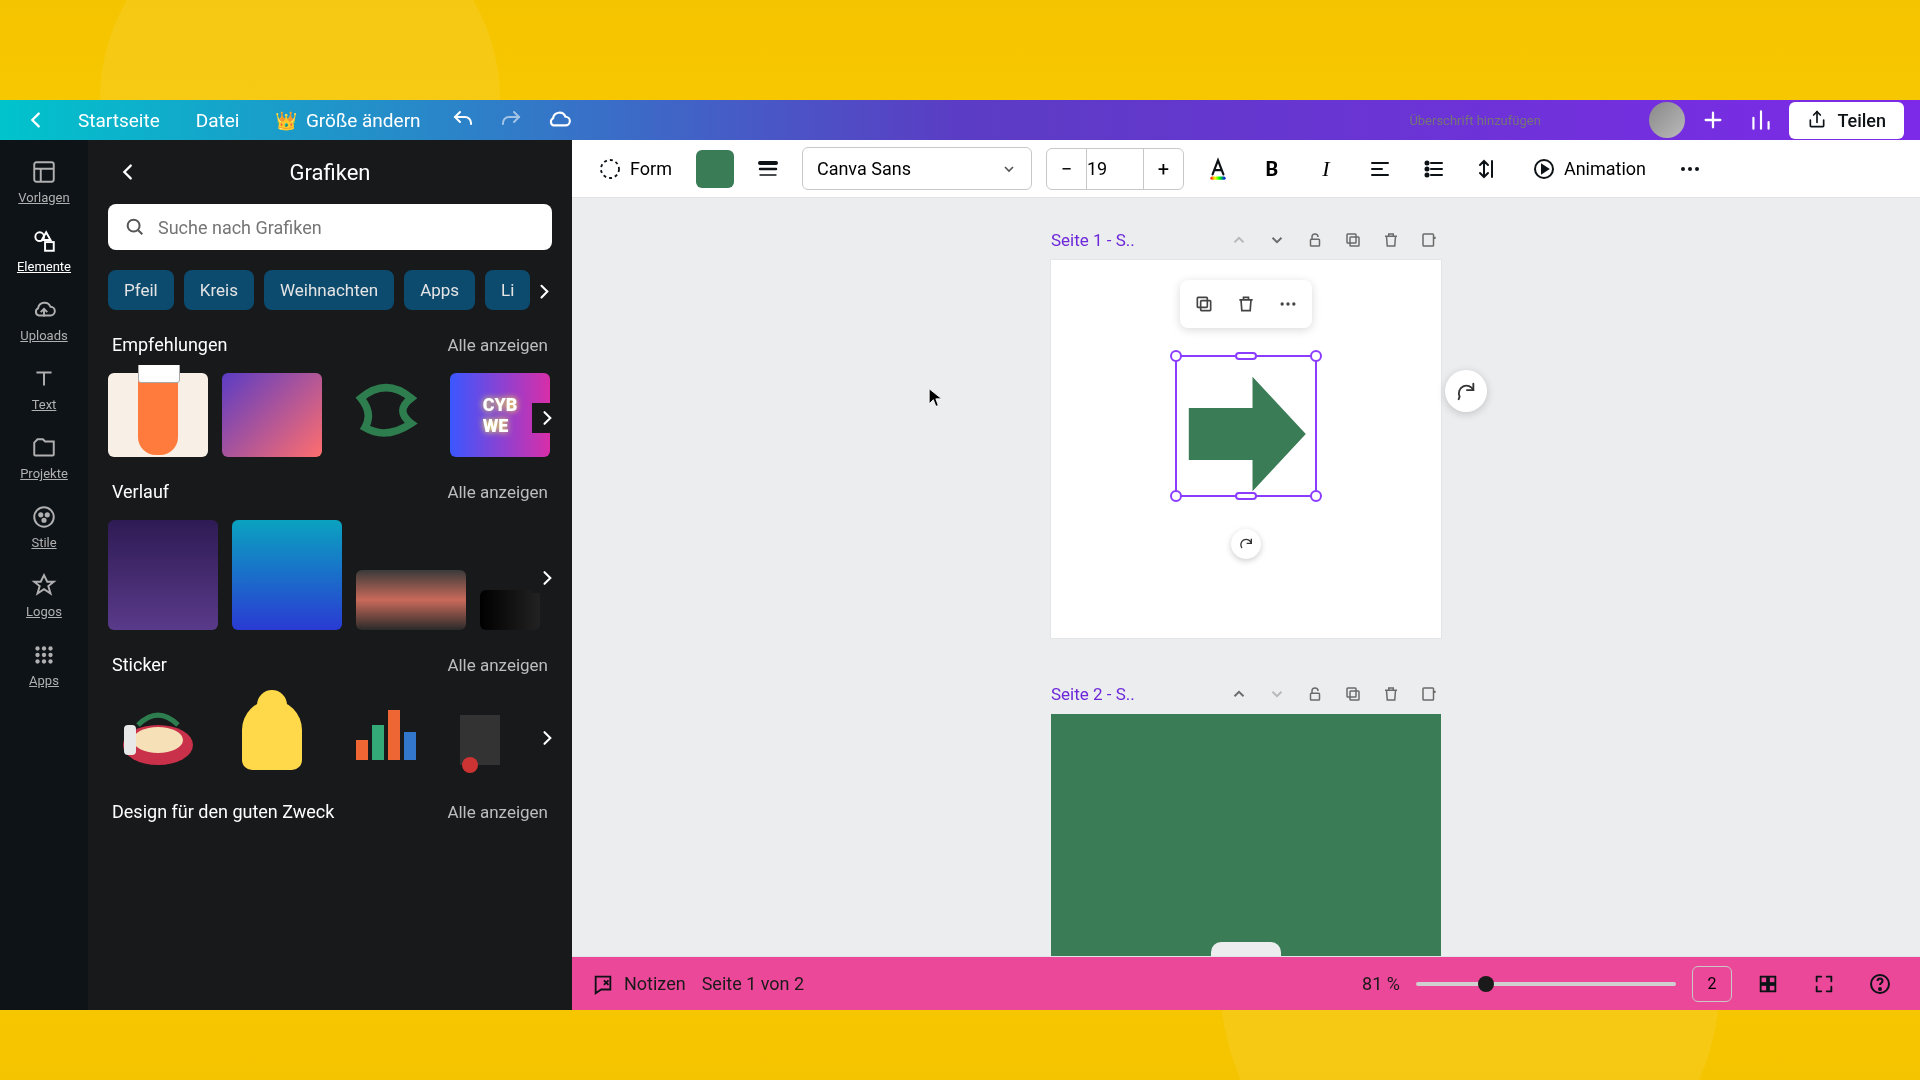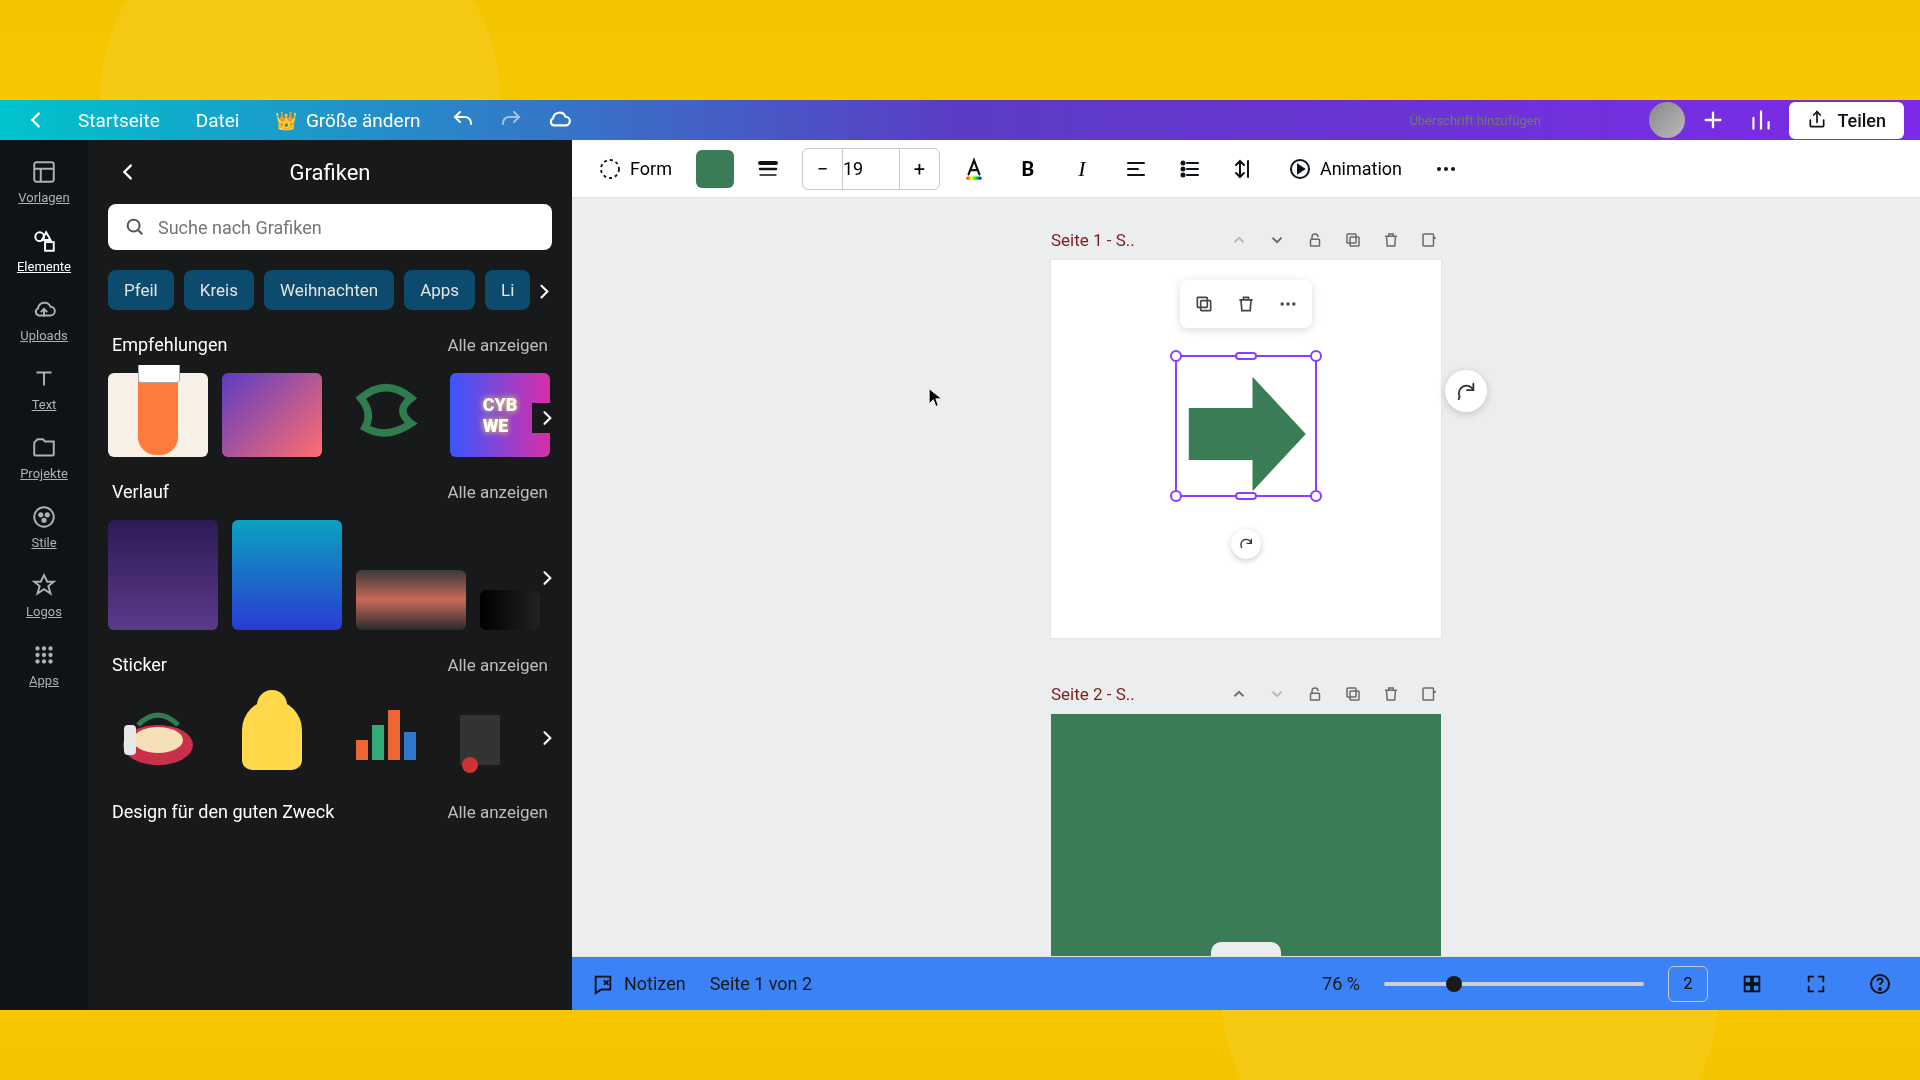--- a/index.html
+++ b/index.html
@@ -76,21 +76,21 @@
   .size-box { display:flex; align-items:center; border:1px solid #c8c8c8; border-radius:6px; overflow:hidden; }
   .size-box .pm { width:40px; height:40px; display:flex; align-items:center; justify-content:center; cursor:pointer; font-size:20px; border-right:1px solid #c8c8c8; }
   .size-box .pm:last-child{border-right:none; border-left:1px solid #c8c8c8;}
   .size-box input{ width:56px; height:40px; border:none; outline:none; font-size:18px; }
   .bold { font-weight: 700; font-size:20px; }
   .italic { font-style:italic; font-family:serif; font-size:22px; }
 
   
   .canvas-col { flex:1; display:flex; flex-direction:column; background:#ecedee; min-width:0; }
   .canvas-area { flex:1; overflow:auto; display:flex; flex-direction:column; align-items:center; padding-top:30px; position:relative; }
-  .page-strip { display:flex; align-items:center; gap:14px; width:390px; margin-bottom:8px; font-size:17px; color:#7f1d1d; }
+  .page-strip { display:flex; align-items:center; gap:14px; width:390px; margin-bottom:8px; font-size:17px; color:#6d28d9; }
   .page-strip .label { flex:1; white-space:nowrap; overflow:hidden; text-overflow:ellipsis; }
   .page-strip .strip-icon { width:24px; height:24px; display:flex; align-items:center;justify-content:center; cursor:pointer; color:#6b6b6b; }
   .page-canvas { width:390px; height:390px; background:#fff; box-shadow:0 0 0 1px rgba(0,0,0,0.03); position:relative; margin-bottom:44px; }
 
   .float-toolbar { position:absolute; top:20px; left:50%; transform:translateX(-50%); background:#fff; border-radius:8px; box-shadow:0 2px 10px rgba(0,0,0,0.15); display:flex; align-items:center; padding:6px; gap:6px; z-index:3; }
   .float-toolbar .fb { width:36px; height:36px; display:flex; align-items:center; justify-content:center; cursor:pointer; border-radius:6px; }
   .regen-btn { position:absolute; right:-46px; top:110px; width:42px; height:42px; background:#fff; border-radius:50%; box-shadow:0 2px 8px rgba(0,0,0,0.18); display:flex; align-items:center; justify-content:center; cursor:pointer; }
 
   .sel-box { position:absolute; top:95px; left:124px; width:142px; height:142px; border:2px solid #8b3dff; }
   .sel-handle { position:absolute; width:12px; height:12px; background:#fff; border:2px solid #8b3dff; border-radius:50%; }
@@ -98,21 +98,21 @@
   .h-t{top:-5px;left:50%;transform:translateX(-50%);width:22px;height:8px;border-radius:4px;}
   .h-b{bottom:-5px;left:50%;transform:translateX(-50%);width:22px;height:8px;border-radius:4px;}
   .arrow-shape { position:absolute; inset:12px 4px; }
   .rotate-handle { position:absolute; left:50%; bottom:-64px; transform:translateX(-50%); width:30px; height:30px; background:#fff; border-radius:50%; box-shadow:0 2px 6px rgba(0,0,0,0.2); display:flex; align-items:center; justify-content:center; cursor:pointer; }
 
   .page2 { width:390px; height:250px; background:#3a7c56; position:relative; }
   .page2-notch { position:absolute; bottom:-2px; left:50%; transform:translateX(-50%); width:70px; height:16px; background:#ecedee; border-radius:10px 10px 0 0; }
   .cursor { position:absolute; width:14px; height:20px; pointer-events:none; }
 
   
-  .bottom-bar { height:54px; border-top:1px solid #e3e3e3; background:#3b82f6; display:flex; align-items:center; padding:0 20px; gap:24px; }
+  .bottom-bar { height:54px; border-top:1px solid #e3e3e3; background:#ec4899; display:flex; align-items:center; padding:0 20px; gap:16px; }
   .bb-btn { display:flex; align-items:center; gap:10px; font-size:18px; cursor:pointer; color:#1a1a1a; }
   .bb-spacer { flex:1; }
   .zoom-slider { width:260px; height:4px; background:#d0d0d0; border-radius:2px; position:relative; }
   .zoom-slider .knob { position:absolute; top:50%; transform:translate(-50%,-50%); width:16px; height:16px; background:#1a1a1a; border-radius:50%; left:27%; }
   .page-count-box { border:1px solid #c8c8c8; border-radius:6px; width:40px; height:36px; display:flex; align-items:center; justify-content:center; font-size:16px; }
 
   svg { display:block; }
 </style>
 </head>
 <body>
@@ -376,20 +376,26 @@
               <circle cx="12" cy="12" r="9"></circle>
             </svg>
           <span>Form</span>
         </div>
         <div class="color-swatch" style="background:#3a7c56"></div>
         <div class="ctx-icon">
           <svg width="24" height="24" viewBox="0 0 24 24" stroke="#0d1216" stroke-linecap="round">
               <path d="M4 6h16" stroke-width="4"></path>
               <path d="M4 12h16" stroke-width="2.5"></path>
               <path d="M4 18h16" stroke-width="1.3"></path>
+            </svg>
+        </div>
+        <div class="font-select">
+          <span>Canva Sans</span>
+          <svg width="16" height="16" viewBox="0 0 24 24" fill="none" stroke="#555" stroke-width="2.5">
+              <path d="M6 9l6 6 6-6"></path>
             </svg>
         </div>
         <div class="size-box">
           <div class="pm">−</div>
           <input value="19" style="">
           <div class="pm">+</div>
         </div>
         <div class="ctx-icon">
           <svg width="26" height="26" viewBox="0 0 24 24">
               <path d="M7 17L12 4l5 13M9 13h6" fill="none" stroke="#0d1216" stroke-width="2" stroke-linecap="round"></path>
@@ -573,21 +579,21 @@
       <div class="bottom-bar">
         <div class="bb-btn">
           <svg width="22" height="22" viewBox="0 0 24 24" fill="none" stroke="#0d1216" stroke-width="2">
               <path d="M4 4h16v14H10l-6 4V4z"></path>
               <path d="M13 8l5 5M18 8l-5 5"></path>
             </svg>
           <span>Notizen</span>
         </div>
         <div class="bb-btn">Seite 1 von 2</div>
         <div class="bb-spacer"></div>
-        <div class="bb-btn">76 %</div>
+        <div class="bb-btn">81 %</div>
         <div class="zoom-slider">
             <div class="knob"></div>
           </div>
         <div class="page-count-box">2</div>
         <div class="ctx-icon">
             <svg width="22" height="22" viewBox="0 0 24 24" fill="none" stroke="#0d1216" stroke-width="2">
               <rect x="4" y="4" width="7" height="7"></rect>
               <rect x="13" y="4" width="7" height="7"></rect>
               <rect x="4" y="13" width="7" height="7"></rect>
               <rect x="13" y="13" width="7" height="7"></rect>

